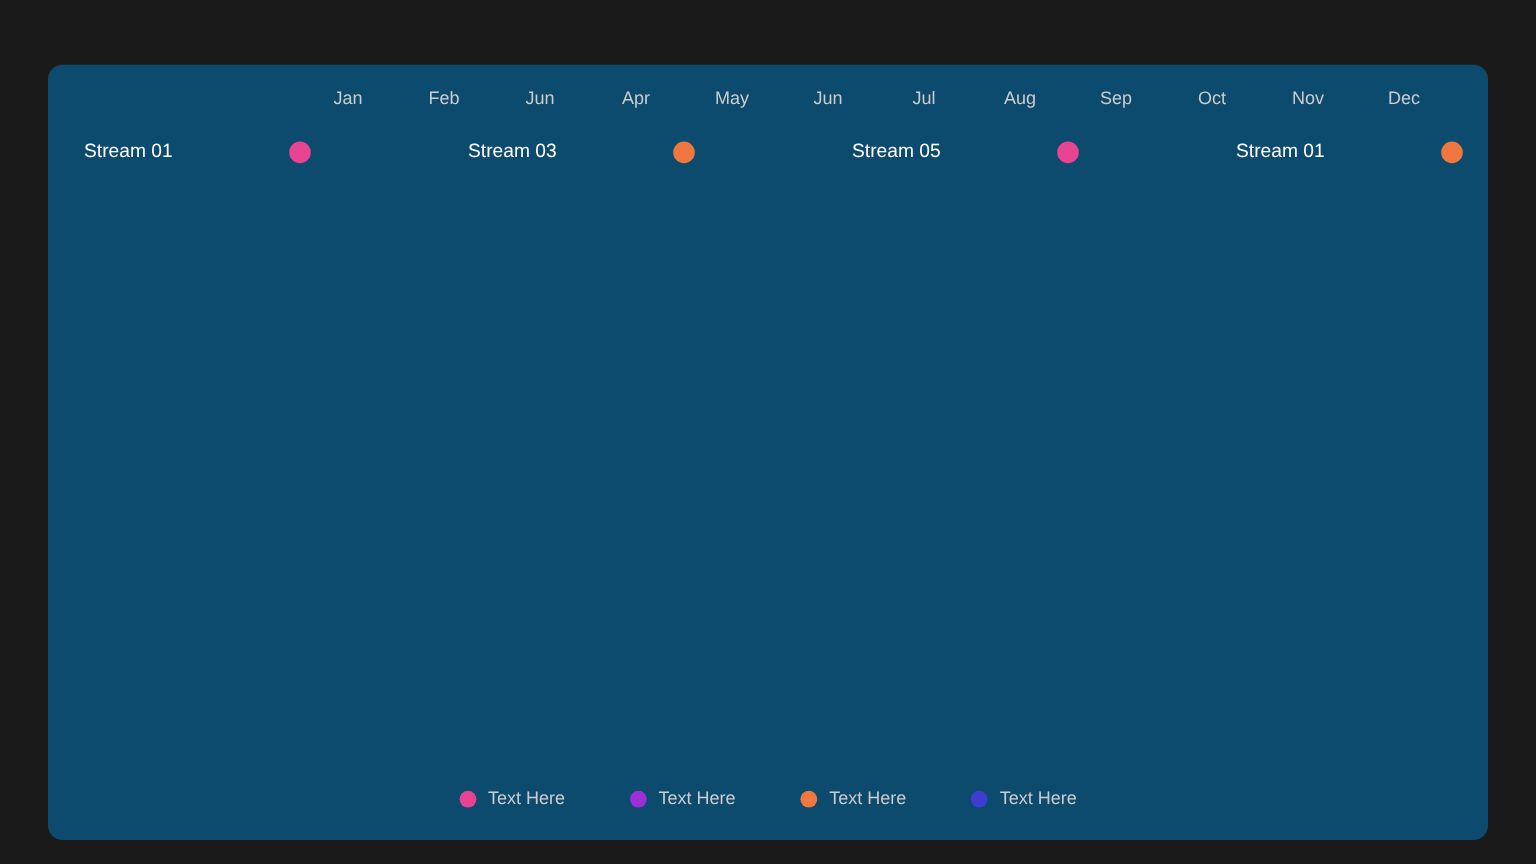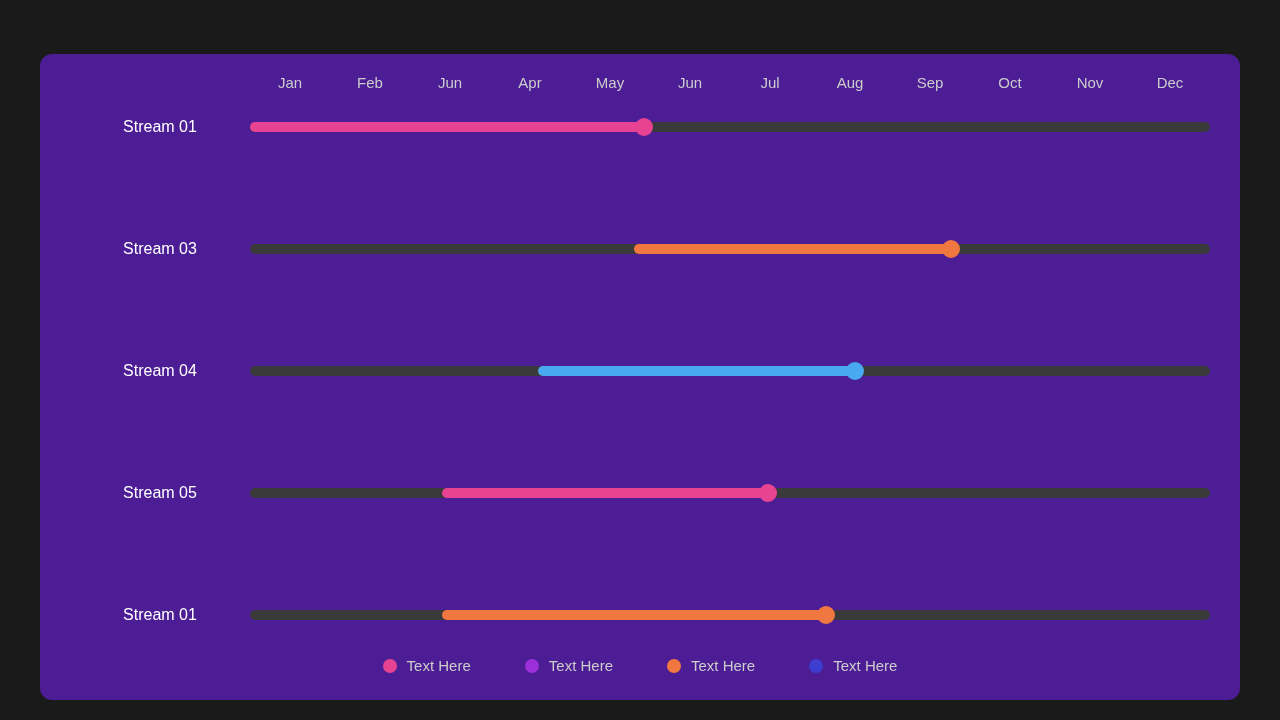--- a/index.html
+++ b/index.html
@@ -15,21 +15,21 @@
     }
 
     #page-title {
       color: #ffffff;
       font-size: 38px;
       font-weight: 800;
       margin-bottom: 24px;
     }
 
     .chart-container {
-      background: #4c1d95;
+      background: #0c4a6e;
       border-radius: 12px;
       padding: 20px 30px 20px 30px;
       flex: 1;
       display: flex;
       flex-direction: column;
     }
 
     .months-header {
       display: flex;
       margin-left: 180px;
@@ -40,23 +40,22 @@
       flex: 1;
       text-align: center;
       color: #cccccc;
       font-size: 15px;
       font-weight: 500;
     }
 
     .streams-area {
       flex: 1;
       display: flex;
-      flex-direction: column;
+      flex-direction: row;
       justify-content: space-between;
-      text-align: center;
     }
 
     .stream-row {
       display: flex;
       align-items: center;
       height: 52px;
     }
 
     .stream-label {
       color: #ffffff;
@@ -153,28 +152,20 @@
       </div>
       <div class="stream-row">
         <div class="stream-label">Stream 03</div>
         <div class="track-area">
           <div class="track-bg"></div>
           <div class="track-fill" style="left: 40%; width: 33%; background: rgb(240, 120, 64);"></div>
           <div class="track-dot" style="left: 73%; background: rgb(240, 120, 64);"></div>
         </div>
       </div>
       <div class="stream-row">
-        <div class="stream-label">Stream 04</div>
-        <div class="track-area">
-          <div class="track-bg"></div>
-          <div class="track-fill" style="left: 30%; width: 33%; background: rgb(74, 168, 240);"></div>
-          <div class="track-dot" style="left: 63%; background: rgb(74, 168, 240);"></div>
-        </div>
-      </div>
-      <div class="stream-row">
         <div class="stream-label">Stream 05</div>
         <div class="track-area">
           <div class="track-bg"></div>
           <div class="track-fill" style="left: 20%; width: 34%; background: rgb(232, 67, 147);"></div>
           <div class="track-dot" style="left: 54%; background: rgb(232, 67, 147);"></div>
         </div>
       </div>
       <div class="stream-row">
         <div class="stream-label">Stream 01</div>
         <div class="track-area">

